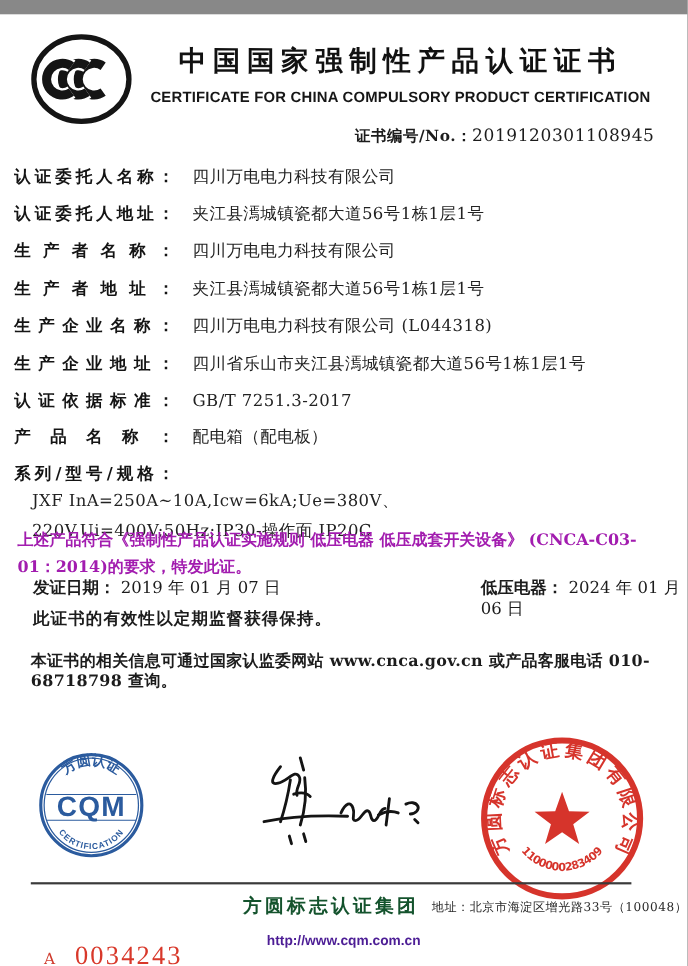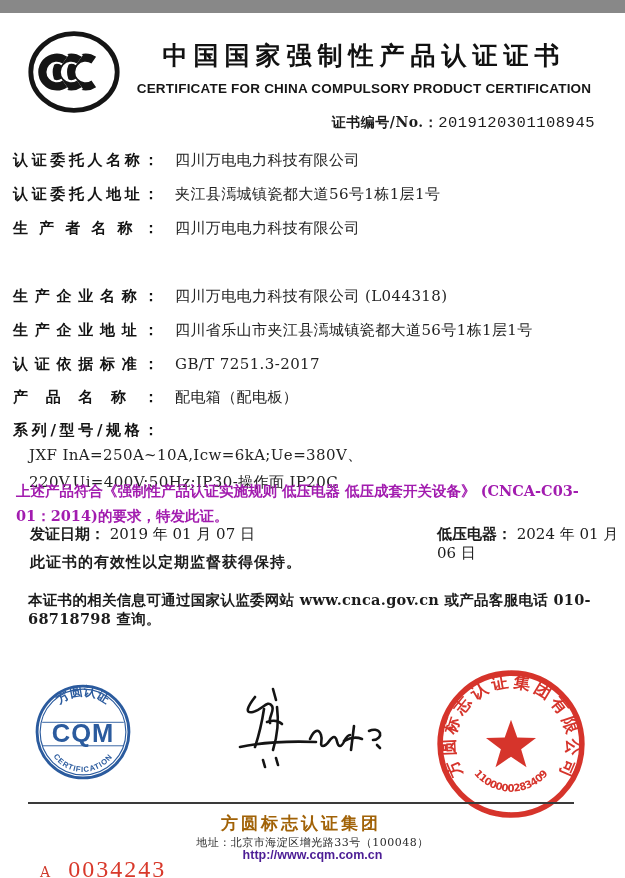--- a/index.html
+++ b/index.html
@@ -11,21 +11,21 @@
   }
   .abs{position:absolute;}
   
   .ccc-logo{left:26px;top:14px;width:96px;height:90px;}
   .title-wrap{left:118px;top:26px;width:492px;text-align:center;}
   .title-cn{font-size:25px;font-weight:bold;letter-spacing:6px;color:#111;}
   .title-en{margin-top:9px;font-size:13.5px;font-weight:600;letter-spacing:0.2px;
     font-family:"Liberation Sans","DejaVu Sans",sans-serif;color:#161616;}
   .certno{right:30px;top:101px;font-size:14px;}
   .certno .lbl{font-weight:bold;letter-spacing:0.5px;}
-  .certno .val{font-size:15.5px;letter-spacing:0.5px;font-family:Liberation Mono, monospace;}
+  .certno .val{font-size:15.5px;letter-spacing:0.5px;}
   
   .row{position:absolute;left:13px;width:575px;font-size:15px;line-height:1.45;}
   .row .flabel{
     display:inline-block;width:146px;font-weight:bold;vertical-align:top;
     text-align:justify;text-align-last:justify;letter-spacing:0.5px;color:#141414;
   }
   .row .fvalue{display:inline-block;width:412px;vertical-align:top;margin-left:16px;
     letter-spacing:0.4px;color:#222;}
   
   .statement{left:16px;top:466px;width:578px;font-size:14.5px;font-weight:600;
@@ -36,22 +36,22 @@
   .expiry{left:437px;}
   .note1{left:30px;top:540px;font-size:15px;font-weight:600;letter-spacing:1px;}
   .note2{left:28px;top:578px;font-size:14.5px;font-weight:600;letter-spacing:0.3px;}
   
   .cqm-seal{left:34px;top:670px;width:98px;height:98px;}
   .signature{left:233px;top:668px;width:160px;height:100px;}
   .red-seal{left:432px;top:650px;width:158px;height:158px;opacity:0.93;}
   .rule{left:28px;top:789px;width:546px;height:2px;background:#3a3a3a;}
   
   .f-org{left:0;top:799px;width:602px;text-align:center;font-size:17px;
-    font-weight:bold;letter-spacing:3px;color:#a16207;}
-  .f-addr{left:0;top:822px;width:625px;text-align:center;font-size:11px;
+    font-weight:bold;letter-spacing:3px;color:#14532d;}
+  .f-addr{left:0;top:804px;width:625px;text-align:right;font-size:11px;
     color:#2a2a2a;letter-spacing:0.5px;}
   .f-url{left:0;top:835px;width:625px;text-align:center;font-size:12.5px;
     font-weight:bold;font-family:"Liberation Sans","DejaVu Sans",sans-serif;color:#4c1d95;}
   .serial{left:40px;top:843px;}
   .serial .pfx{font-size:14px;color:#cf3a2c;vertical-align:baseline;margin-right:18px;}
   .serial .num{font-size:24px;color:#d8382a;letter-spacing:2px;
     font-family:Liberation Serif, serif;}
 </style>
 </head>
 <body>
@@ -77,20 +77,23 @@
   </div>
 
   <div class="row" style="top:137px">
     <span class="flabel">认证委托人名称：</span><span class="fvalue">四川万电电力科技有限公司</span>
   </div>
   <div class="row" style="top:171px">
     <span class="flabel">认证委托人地址：</span><span class="fvalue">夹江县漹城镇瓷都大道56号1栋1层1号</span>
   </div>
   <div class="row" style="top:205px">
     <span class="flabel">生产者名称：</span><span class="fvalue">四川万电电力科技有限公司</span>
+  </div>
+  <div class="row" style="top:239px">
+    <span class="flabel">生产者地址：</span><span class="fvalue">夹江县漹城镇瓷都大道56号1栋1层1号</span>
   </div>
   <div class="row" style="top:273px">
     <span class="flabel">生产企业名称：</span><span class="fvalue">四川万电电力科技有限公司 (L044318)</span>
   </div>
   <div class="row" style="top:307px">
     <span class="flabel">生产企业地址：</span><span class="fvalue">四川省乐山市夹江县漹城镇瓷都大道56号1栋1层1号</span>
   </div>
   <div class="row" style="top:341px">
     <span class="flabel">认证依据标准：</span><span class="fvalue">GB/T 7251.3-2017</span>
   </div>

